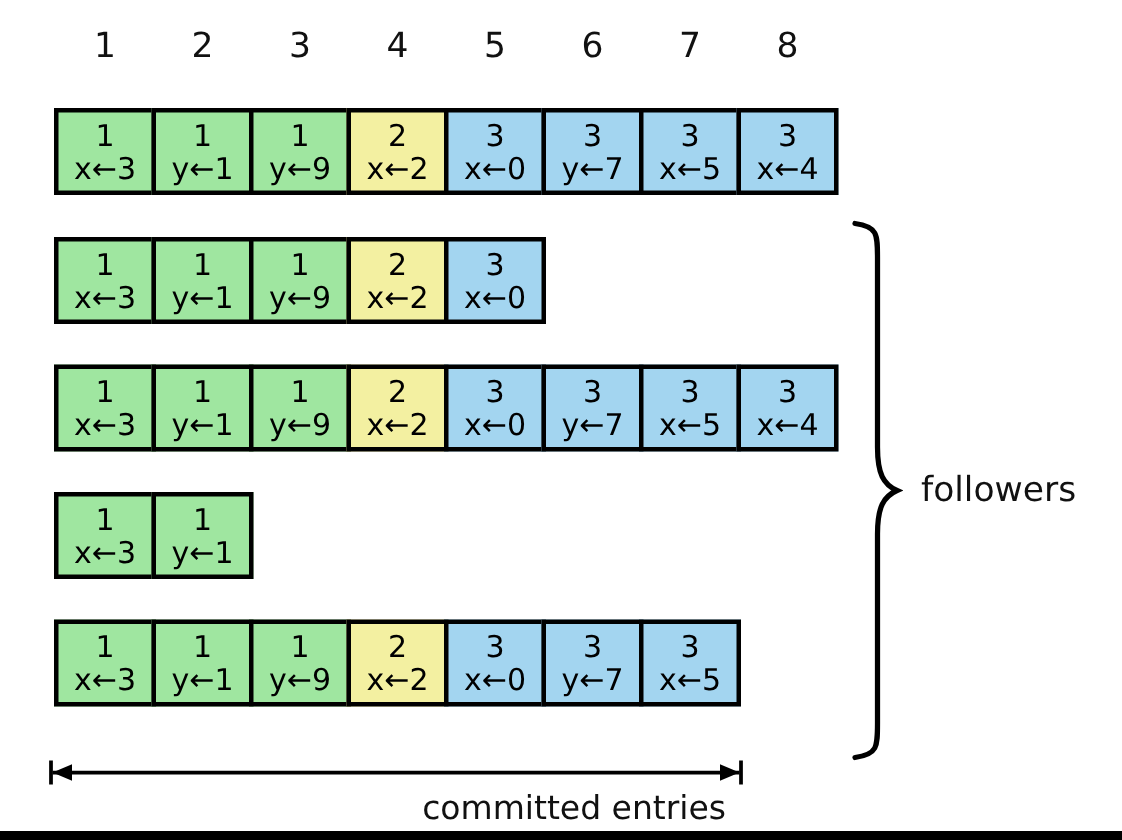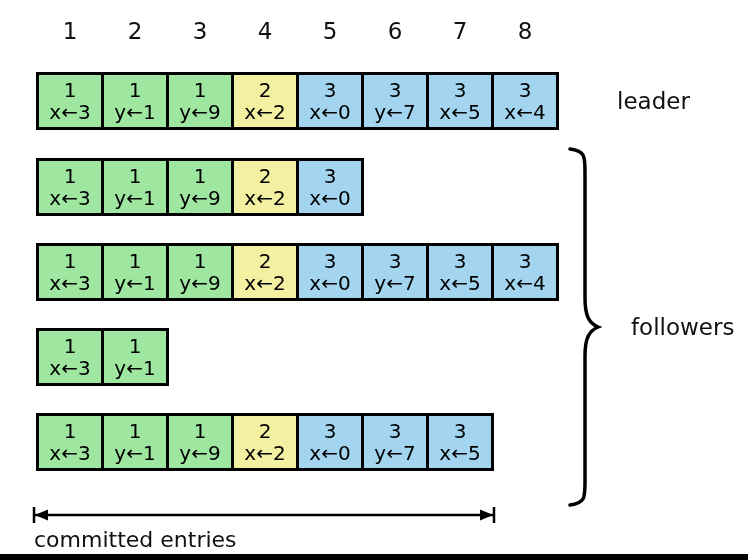--- a/index.html
+++ b/index.html
@@ -68,24 +68,24 @@
     left: 568px;
     top: 146px;
   }
   .arrow-svg {
     position: absolute;
     left: 31px;
     top: 506px;
   }
   .committed-label {
     position: absolute;
-    left: 34px;
+    left: 24px;
     top: 527px;
     width: 460px;
-    text-align: left;
+    text-align: right;
     font-size: 22px;
     color: #111;
   }
   .bottom-bar {
     position: absolute;
     left: 0;
     bottom: 0;
     width: 748px;
     height: 6px;
     background: #000;
@@ -134,21 +134,20 @@
       </div>
       <div class="cell" style="background: rgb(163, 213, 240);">
         <div class="term">3</div>
         <div class="cmd">x←5</div>
       </div>
       <div class="cell" style="background: rgb(163, 213, 240);">
         <div class="term">3</div>
         <div class="cmd">x←4</div>
       </div>
     </div>
-  <div class="side-label" style="left:617px; top:88px;">leader</div>
 
   <div class="log-row" style="left:36px; top:158px;">
       <div class="cell" style="background: rgb(159, 230, 160);">
         <div class="term">1</div>
         <div class="cmd">x←3</div>
       </div>
       <div class="cell" style="background: rgb(159, 230, 160);">
         <div class="term">1</div>
         <div class="cmd">y←1</div>
       </div>
@@ -236,21 +235,21 @@
       </div>
       <div class="cell" style="background: rgb(163, 213, 240);">
         <div class="term">3</div>
         <div class="cmd">x←5</div>
       </div>
     </div>
 
   <svg class="brace-svg" width="34" height="364" viewBox="0 0 34 364">
     <path d="M2,3 C17,5 17,10 17,26 L17,152 C17,170 21,177 30,181 C21,185 17,192 17,210 L17,336 C17,352 17,357 2,359" fill="none" stroke="#000" stroke-width="3.5" stroke-linecap="round"></path>
   </svg>
-  <div class="side-label" style="left:614px; top:314px;margin-left:17px;">followers</div>
+  <div class="side-label" style="left:614px; top:314px;">followers</div>
 
   <svg class="arrow-svg" width="466" height="18" viewBox="0 0 466 18">
     <line x1="3" y1="1" x2="3" y2="17" stroke="#000" stroke-width="2.5"></line>
     <line x1="463" y1="1" x2="463" y2="17" stroke="#000" stroke-width="2.5"></line>
     <line x1="4" y1="9" x2="462" y2="9" stroke="#000" stroke-width="2.5"></line>
     <path d="M4,9 L17,3.5 L17,14.5 Z" fill="#000"></path>
     <path d="M462,9 L449,3.5 L449,14.5 Z" fill="#000"></path>
   </svg>
   <div class="committed-label">committed entries</div>
 

